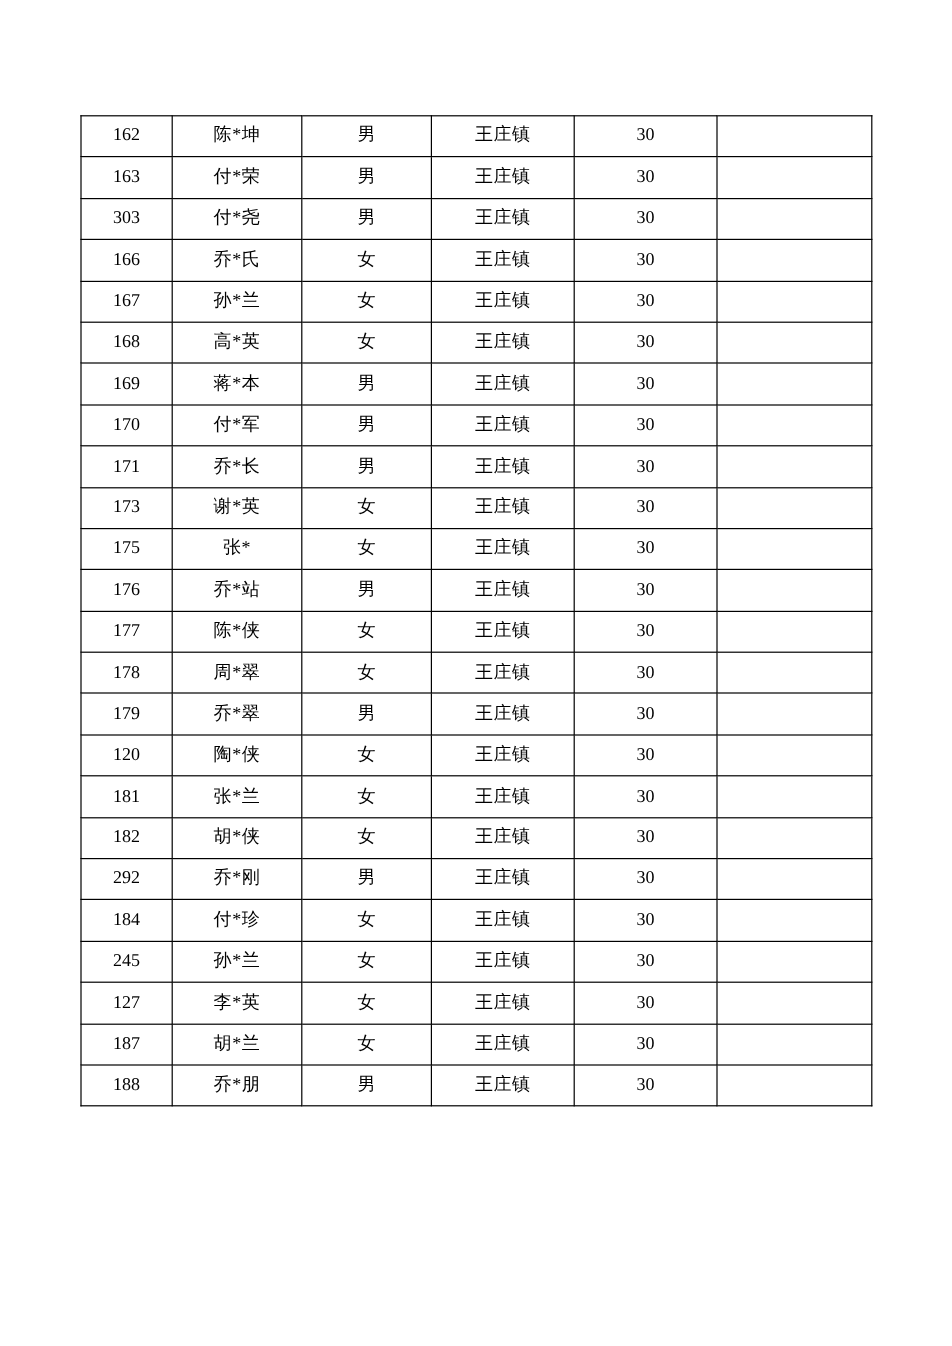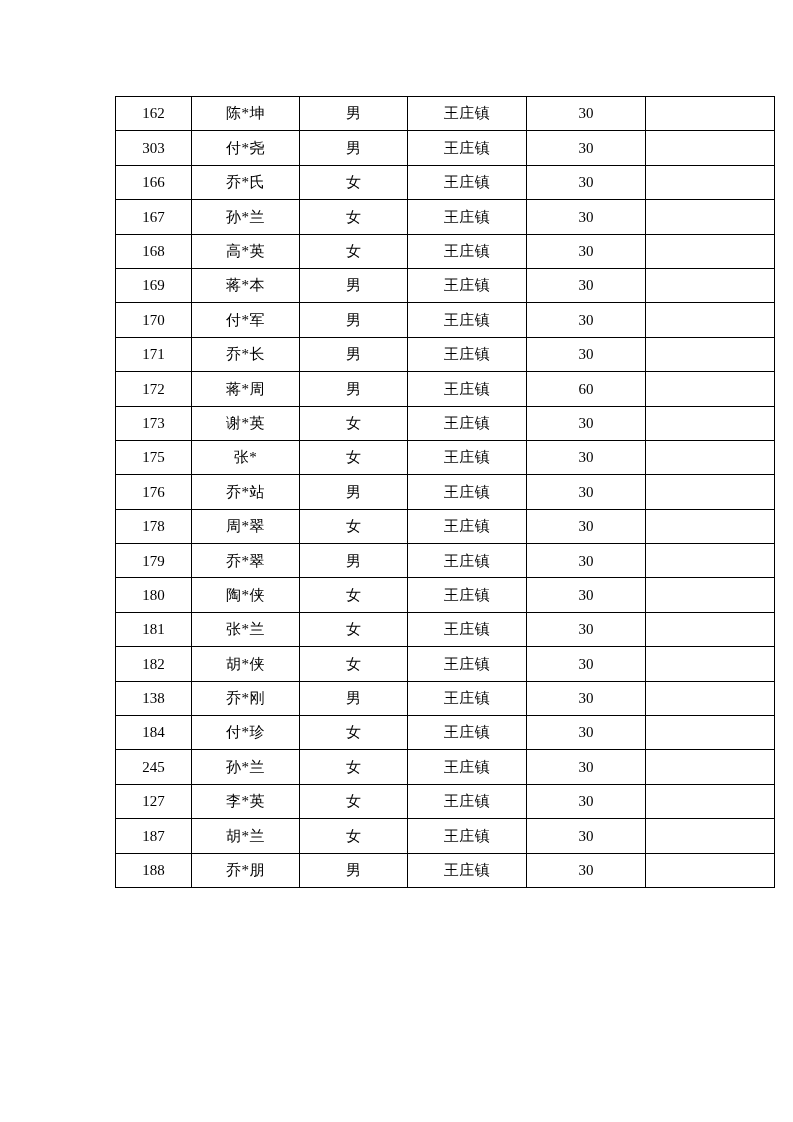--- a/index.html
+++ b/index.html
@@ -12,21 +12,20 @@
     height: 1122px;
     font-family: "Liberation Serif", "DejaVu Serif", serif;
     color: #000000;
   }
   .page {
     position: relative;
     width: 638px;
     height: 1122px;
     box-sizing: border-box;
     padding: 96px 67px 0 67px;
-    margin-left: 48px;
   }
   table.roster {
     border-collapse: collapse;
     width: 659px;
     table-layout: fixed;
   }
   table.roster td {
     border: 1px solid #000000;
     height: 33.4px;
     text-align: center;
@@ -67,20 +66,28 @@
     <tbody>
         <tr>
           <td class="index">162</td>
           <td class="name">陈*坤</td>
           <td class="sex">男</td>
           <td class="town">王庄镇</td>
           <td class="amount">30</td>
           <td class="note"></td>
         </tr>
         <tr>
+          <td class="index">163</td>
+          <td class="name">付*荣</td>
+          <td class="sex">男</td>
+          <td class="town">王庄镇</td>
+          <td class="amount">30</td>
+          <td class="note"></td>
+        </tr>
+        <tr>
           <td class="index">303</td>
           <td class="name">付*尧</td>
           <td class="sex">男</td>
           <td class="town">王庄镇</td>
           <td class="amount">30</td>
           <td class="note"></td>
         </tr>
         <tr>
           <td class="index">166</td>
           <td class="name">乔*氏</td>
@@ -123,28 +130,20 @@
         </tr>
         <tr>
           <td class="index">171</td>
           <td class="name">乔*长</td>
           <td class="sex">男</td>
           <td class="town">王庄镇</td>
           <td class="amount">30</td>
           <td class="note"></td>
         </tr>
         <tr>
-          <td class="index">172</td>
-          <td class="name">蒋*周</td>
-          <td class="sex">男</td>
-          <td class="town">王庄镇</td>
-          <td class="amount">60</td>
-          <td class="note"></td>
-        </tr>
-        <tr>
           <td class="index">173</td>
           <td class="name">谢*英</td>
           <td class="sex">女</td>
           <td class="town">王庄镇</td>
           <td class="amount">30</td>
           <td class="note"></td>
         </tr>
         <tr>
           <td class="index">175</td>
           <td class="name">张*</td>
@@ -155,37 +154,45 @@
         </tr>
         <tr>
           <td class="index">176</td>
           <td class="name">乔*站</td>
           <td class="sex">男</td>
           <td class="town">王庄镇</td>
           <td class="amount">30</td>
           <td class="note"></td>
         </tr>
         <tr>
+          <td class="index">177</td>
+          <td class="name">陈*侠</td>
+          <td class="sex">女</td>
+          <td class="town">王庄镇</td>
+          <td class="amount">30</td>
+          <td class="note"></td>
+        </tr>
+        <tr>
           <td class="index">178</td>
           <td class="name">周*翠</td>
           <td class="sex">女</td>
           <td class="town">王庄镇</td>
           <td class="amount">30</td>
           <td class="note"></td>
         </tr>
         <tr>
           <td class="index">179</td>
           <td class="name">乔*翠</td>
           <td class="sex">男</td>
           <td class="town">王庄镇</td>
           <td class="amount">30</td>
           <td class="note"></td>
         </tr>
         <tr>
-          <td class="index">180</td>
+          <td class="index">120</td>
           <td class="name">陶*侠</td>
           <td class="sex">女</td>
           <td class="town">王庄镇</td>
           <td class="amount">30</td>
           <td class="note"></td>
         </tr>
         <tr>
           <td class="index">181</td>
           <td class="name">张*兰</td>
           <td class="sex">女</td>
@@ -195,21 +202,21 @@
         </tr>
         <tr>
           <td class="index">182</td>
           <td class="name">胡*侠</td>
           <td class="sex">女</td>
           <td class="town">王庄镇</td>
           <td class="amount">30</td>
           <td class="note"></td>
         </tr>
         <tr>
-          <td class="index">138</td>
+          <td class="index">292</td>
           <td class="name">乔*刚</td>
           <td class="sex">男</td>
           <td class="town">王庄镇</td>
           <td class="amount">30</td>
           <td class="note"></td>
         </tr>
         <tr>
           <td class="index">184</td>
           <td class="name">付*珍</td>
           <td class="sex">女</td>

